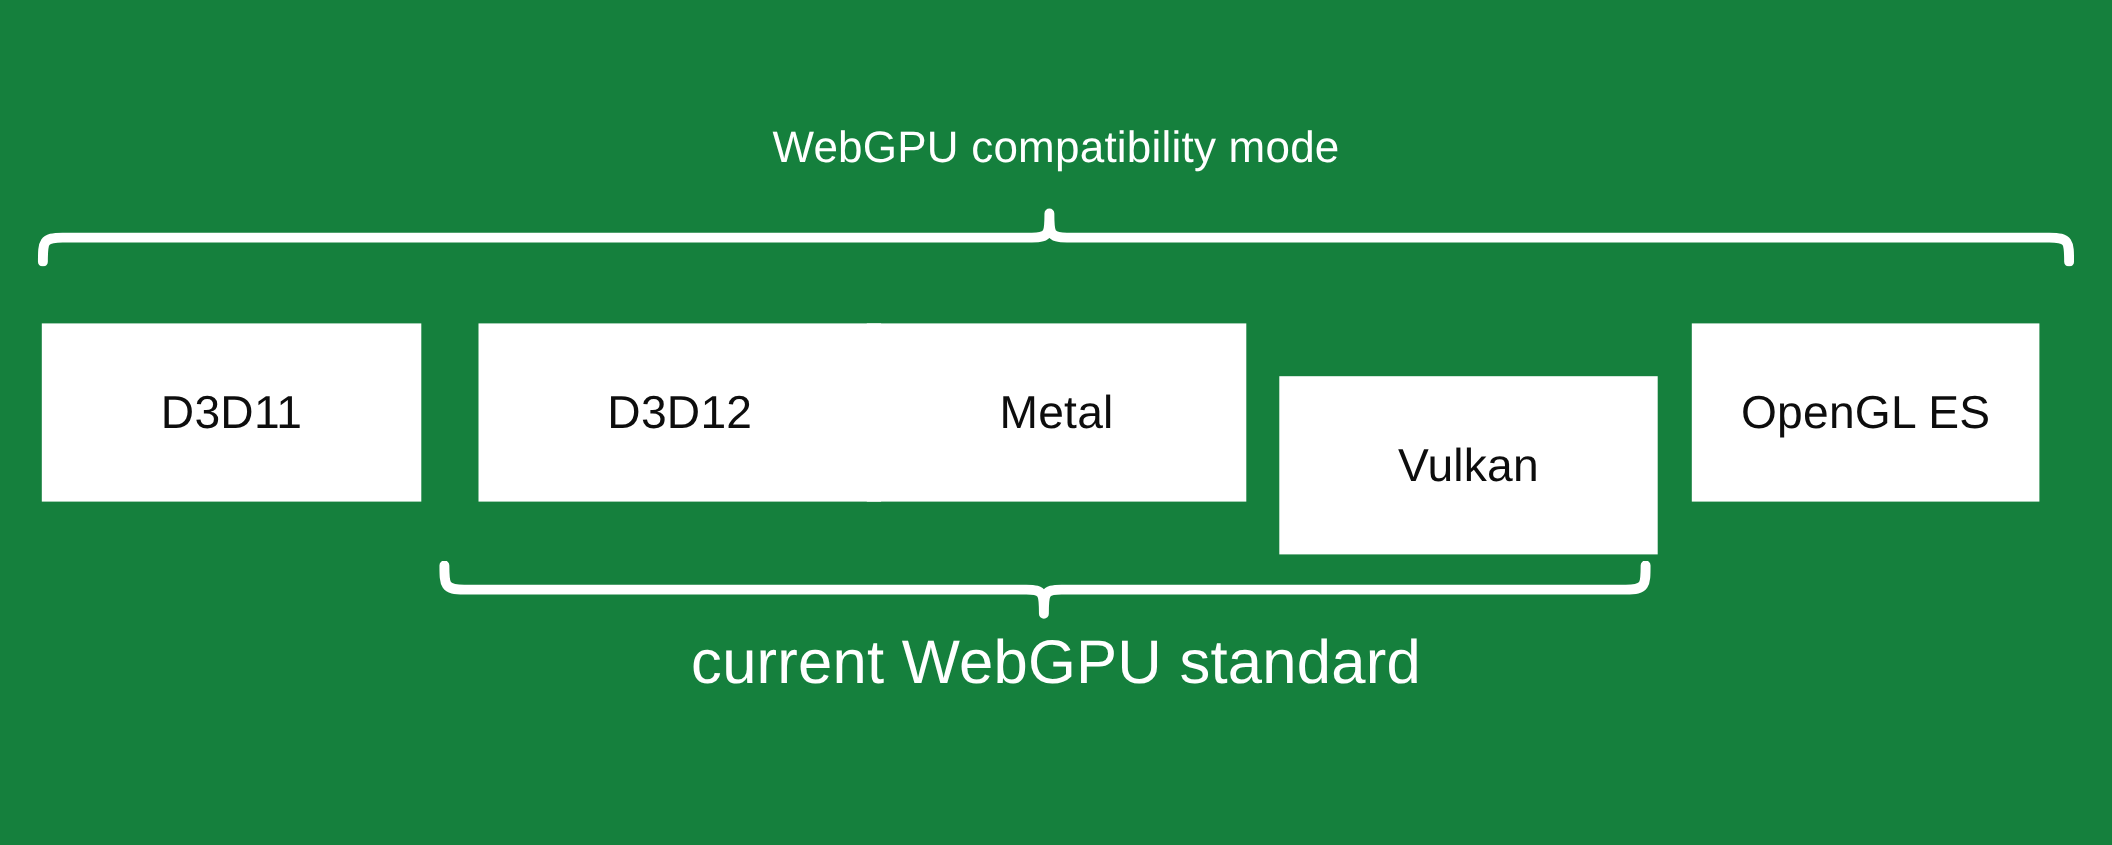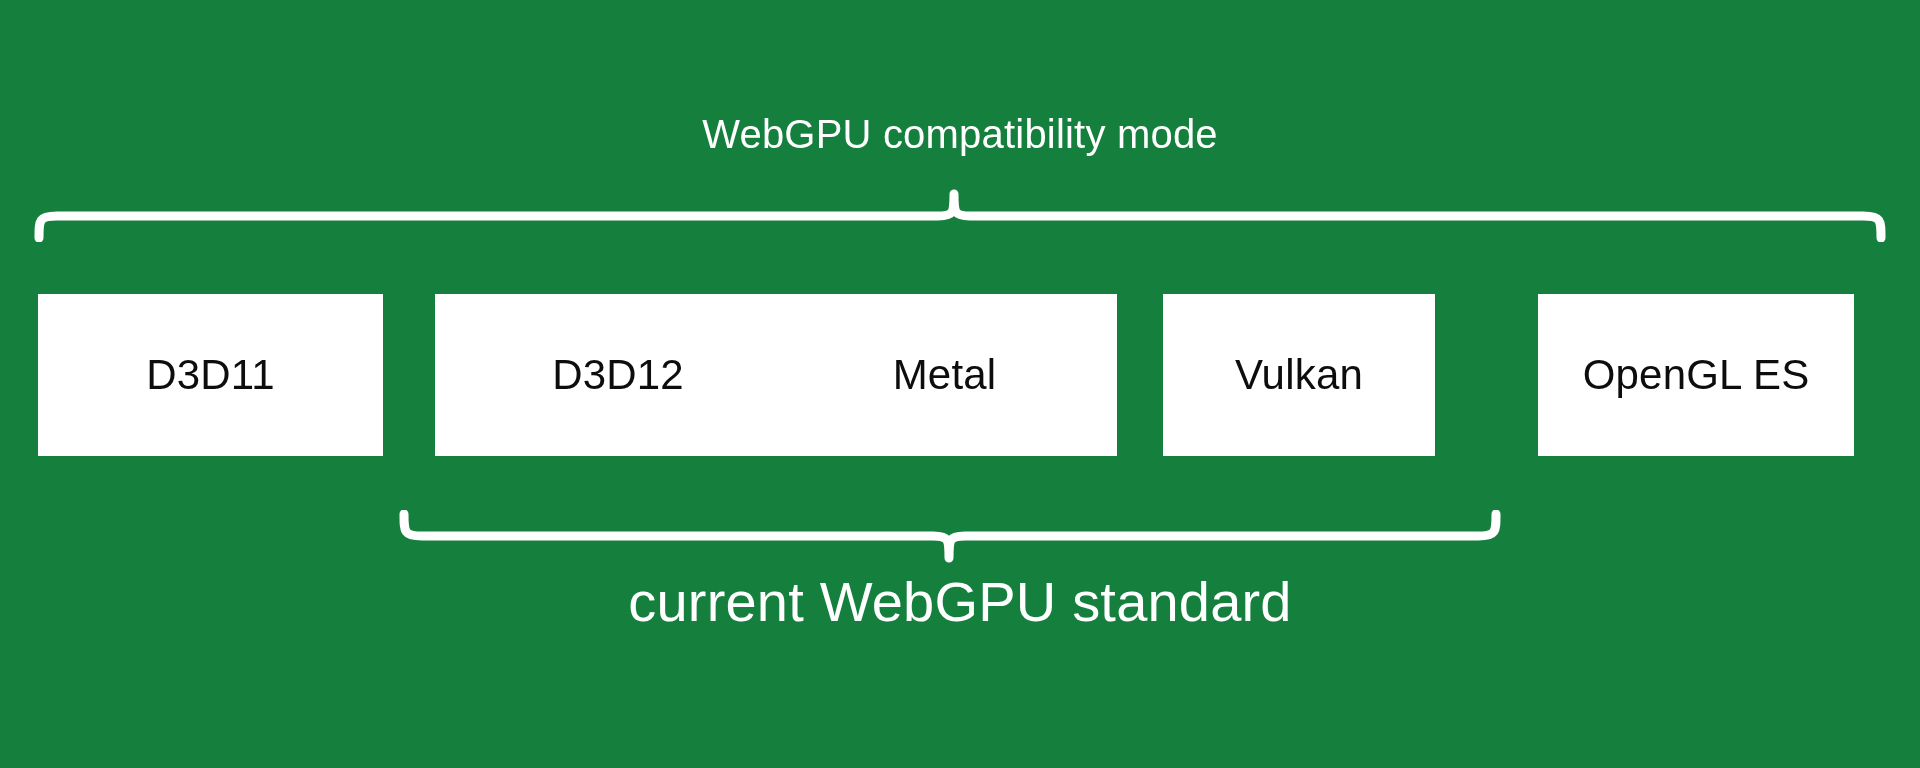--- a/index.html
+++ b/index.html
@@ -82,22 +82,22 @@
   .api-label {
     color: #0d0d0d;
     font-size: 42px;
     font-weight: 400;
     line-height: 1;
     letter-spacing: 0.2px;
     white-space: nowrap;
   }
   .box-0 { left: 38px;   width: 345px; }
   .box-1 { left: 415px;  width: 366px; margin-left: 20px; }
-  .box-2 { left: 772px;  width: 345px; }
-  .box-3 { left: 1163px; width: 272px; }
+  .box-2 { left: 788px;  width: 345px; }
+  .box-3 { left: 1163px; width: 344px; margin-top: 48px; }
   .box-4 { left: 1538px; width: 316px; }
 </style>
 </head>
 <body>
 
 <div id="stage">
 
   <div class="caption" id="caption-top">WebGPU compatibility mode</div>
 
   <div class="brace" id="brace-top">

